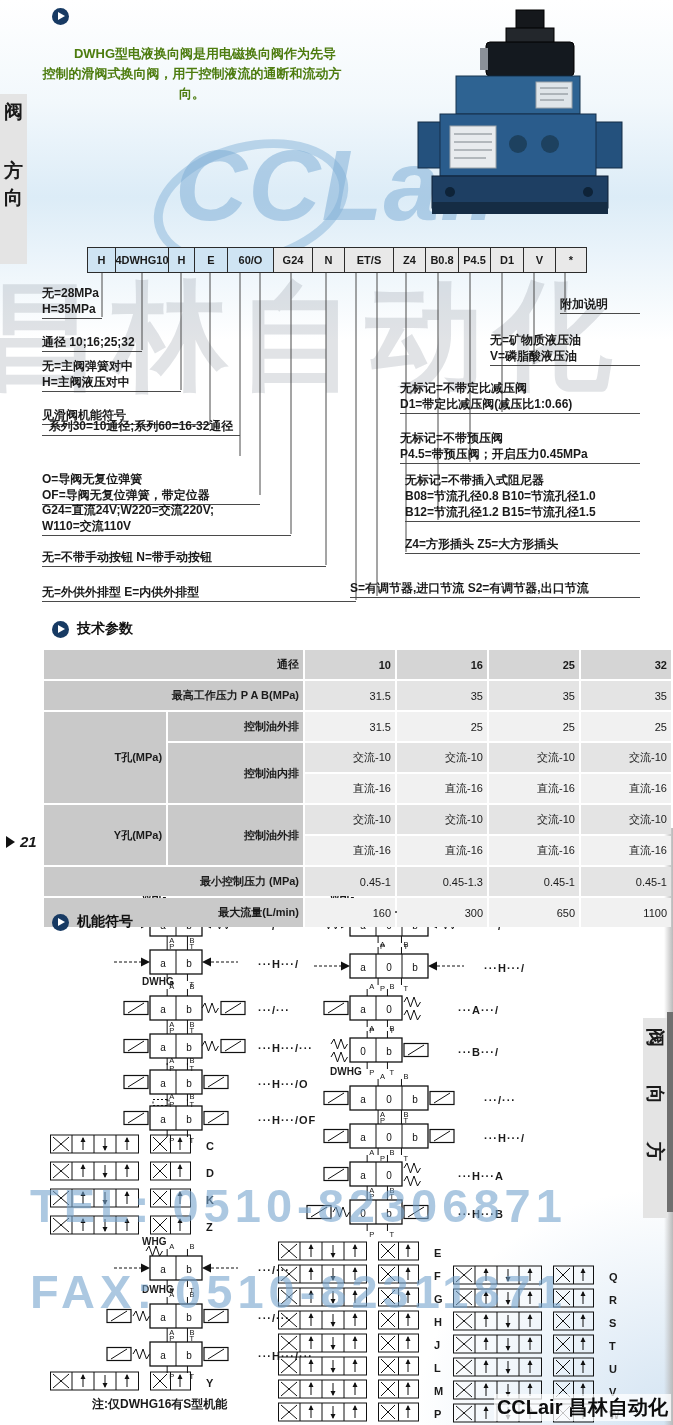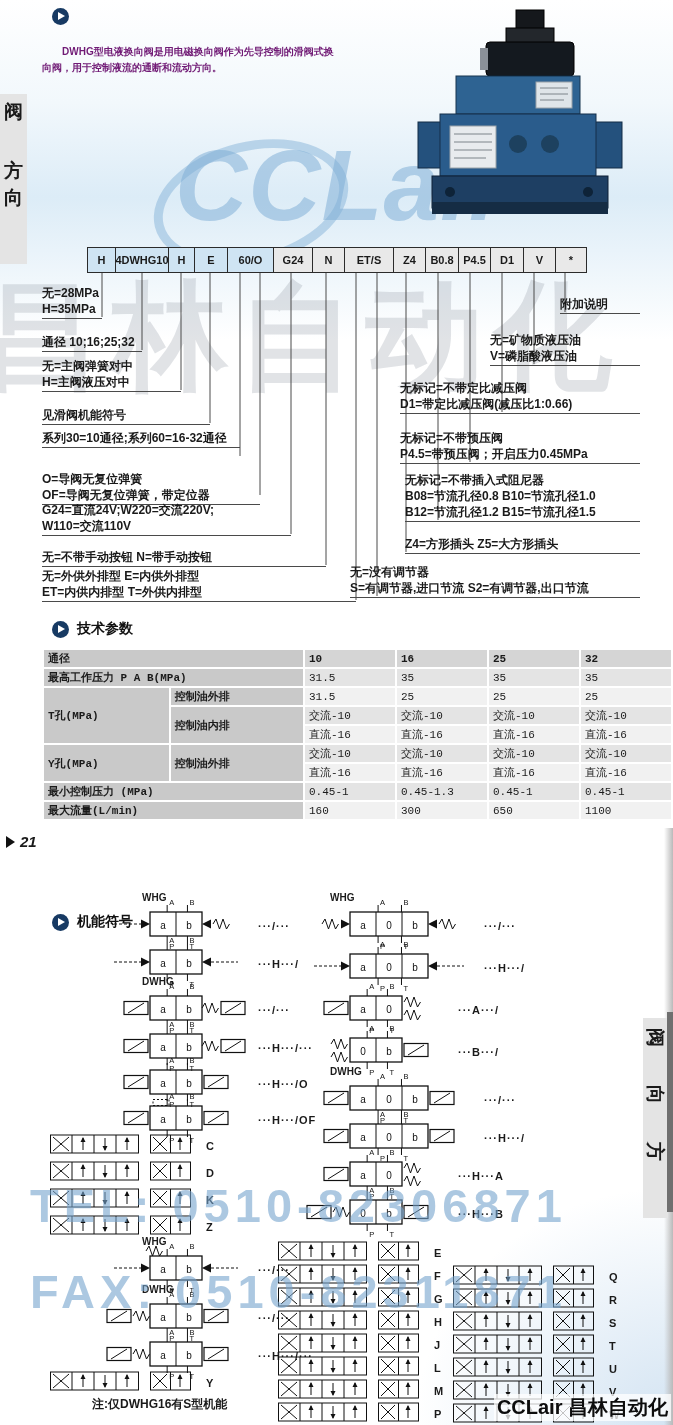--- a/index.html
+++ b/index.html
@@ -12,36 +12,36 @@
     background:radial-gradient(ellipse at 100% 100%,rgba(175,205,232,.55),rgba(175,205,232,0) 70%);}
   .edge-strip{position:absolute;right:0;top:828px;width:9px;height:597px;
     background:linear-gradient(90deg,rgba(255,255,255,0),#b9b9b9);}
   
   .sec-head{position:absolute;display:flex;align-items:center;gap:8px;z-index:3;}
   .sec-icon{width:17px;height:17px;border-radius:50%;background:#173a63;position:relative;flex:0 0 auto;}
   .sec-icon::after{content:'';position:absolute;left:6px;top:4px;border-left:7px solid #fff;
     border-top:4.5px solid transparent;border-bottom:4.5px solid transparent;}
   .sec-title{font-weight:bold;font-size:14px;color:#111;}
   #doc-title{font-size:21px;font-weight:bold;}
-  #doc-desc{position:absolute;left:42px;top:44px;width:300px;font-size:10px;line-height:1.55;
-    font-weight:600;color:#701a75;text-indent:2em;z-index:2;}
+  #doc-desc{position:absolute;left:42px;top:44px;width:300px;font-size:13px;line-height:1.55;
+    font-weight:600;color:#4d7c0f;text-indent:2em;z-index:2;text-align:center;}
   
   #model-code-row{position:absolute;left:88px;top:247px;display:flex;z-index:3;}
   .mbox{height:24px;border:1.5px solid #2b2b2b;margin-left:-1.5px;display:flex;align-items:center;
     justify-content:center;font-size:11px;font-weight:bold;background:#e9e9e9;white-space:nowrap;}
   .mbox.hl{background:#cfe4f3;}
   
   #conn-svg{position:absolute;left:0;top:273px;z-index:2;}
   .ann{position:absolute;display:flex;flex-direction:column;justify-content:flex-end;
     border-bottom:1px solid #4a4a4a;font-size:12px;font-weight:600;line-height:16px;
     white-space:nowrap;z-index:3;padding-bottom:1px;}
   .ann.right{text-align:left;}
   
   #tech-table{position:absolute;left:42px;top:648px;border-collapse:separate;border-spacing:2px;z-index:3;}
-  #tech-table td{padding:1px 4px;font-size:11px;text-align:left;height:15px;font-family:Liberation Mono, monospace;}
+  #tech-table td{padding:7px 4px;font-size:11px;text-align:right;height:15px;}
   #tech-table td.lbl{background:#c9c9c9;font-weight:600;}
   #tech-table td.vh{background:#d5d5d5;font-weight:600;}
   #tech-table td.va{background:#e4e4e4;}
   #tech-table td.vb{background:#f1f1f1;}
   
   #page-num{position:absolute;left:6px;top:833px;display:flex;align-items:center;gap:5px;z-index:3;}
   #page-num .tri{width:0;height:0;border-left:9px solid #111;border-top:6px solid transparent;
     border-bottom:6px solid transparent;}
   #page-num span{font-style:italic;font-weight:bold;font-size:15px;}
   
@@ -160,37 +160,36 @@
       <div class="ann" style="left: 42px; top: 332px; width: 100px; height: 18px;">
         <span>通径 10;16;25;32</span>
       </div>
       <div class="ann" style="left: 42px; top: 356px; width: 139px; height: 34px;">
         <span>无=主阀弹簧对中</span>
         <span>H=主阀液压对中</span>
       </div>
       <div class="ann" style="left: 42px; top: 405px; width: 168px; height: 18px;">
         <span>见滑阀机能符号</span>
       </div>
-      <div class="ann" style="left: 42px; top: 428px; width: 198px; height: 18px;">
+      <div class="ann" style="left: 42px; top: 416px; width: 198px; height: 18px; align-items: center;">
         <span>系列30=10通径;系列60=16-32通径</span>
       </div>
       <div class="ann" style="left: 42px; top: 468px; width: 218px; height: 35px;">
         <span>O=导阀无复位弹簧</span>
         <span>OF=导阀无复位弹簧，带定位器</span>
       </div>
       <div class="ann" style="left: 42px; top: 499px; width: 249px; height: 35px;">
         <span>G24=直流24V;W220=交流220V;</span>
         <span>W110=交流110V</span>
       </div>
       <div class="ann" style="left: 42px; top: 547px; width: 284px; height: 18px;">
         <span>无=不带手动按钮 N=带手动按钮</span>
       </div>
       <div class="ann" style="left: 42px; top: 565px; width: 314px; height: 35px;">
         <span>无=外供外排型 E=内供外排型</span>
-        <span>ET=内供内排型 T=外供内排型</span>
       </div>
       <div class="ann right" style="left: 560px; top: 292px; width: 80px; height: 20px;">
         <span>附加说明</span>
       </div>
       <div class="ann right" style="left: 490px; top: 330px; width: 150px; height: 34px;">
         <span>无=矿物质液压油</span>
         <span>V=磷脂酸液压油</span>
       </div>
       <div class="ann right" style="left: 400px; top: 378px; width: 240px; height: 34px;">
         <span>无标记=不带定比减压阀</span>
@@ -202,21 +201,20 @@
       </div>
       <div class="ann right" style="left: 405px; top: 468px; width: 235px; height: 52px;">
         <span>无标记=不带插入式阻尼器</span>
         <span>B08=节流孔径0.8  B10=节流孔径1.0</span>
         <span>B12=节流孔径1.2  B15=节流孔径1.5</span>
       </div>
       <div class="ann right" style="left: 405px; top: 530px; width: 235px; height: 22px;">
         <span>Z4=方形插头      Z5=大方形插头</span>
       </div>
       <div class="ann right" style="left: 350px; top: 562px; width: 290px; height: 34px;">
-        <span>无=没有调节器</span>
         <span>S=有调节器,进口节流  S2=有调节器,出口节流</span>
       </div>
     </div>
 
   <div class="sec-head" style="left:52px;top:620px;">
     <span class="sec-icon"></span>
     <span class="sec-title">技术参数</span>
   </div>
   <table id="tech-table">
       <tbody>

